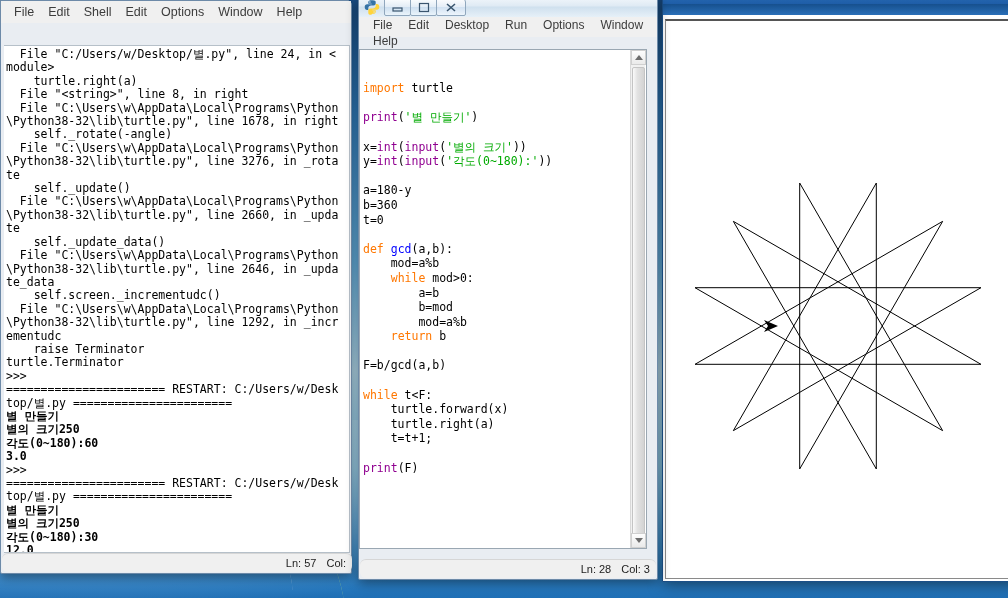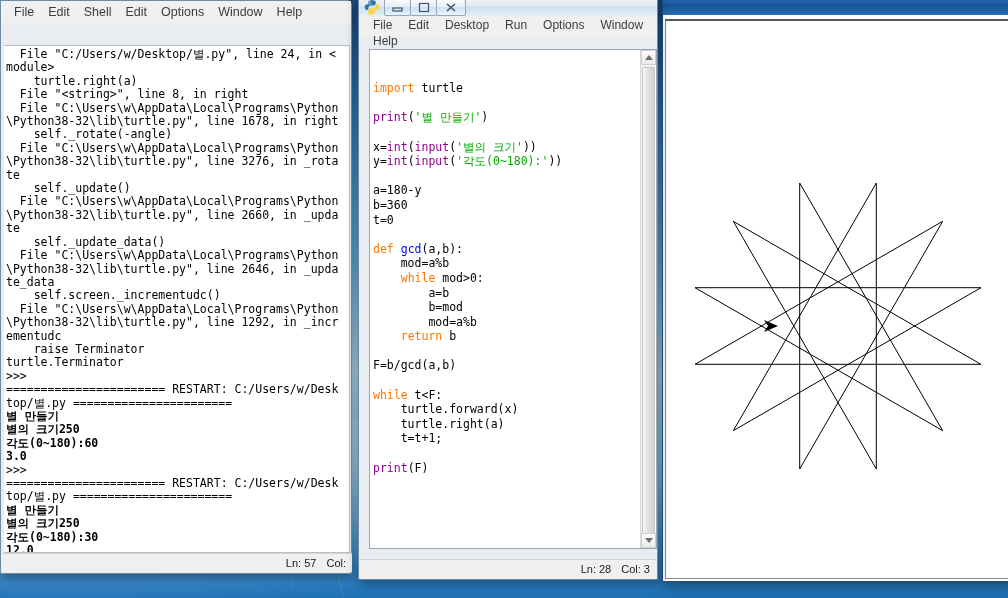--- a/index.html
+++ b/index.html
@@ -90,20 +90,21 @@
   }
   .menubar .mi { padding: 1px 8px; white-space: nowrap; }
   .statusbar {
     height: 19px;
     background: #f0f0f0;
     border-top: 1px solid #d6d6d6;
     display: flex; align-items: center; justify-content: flex-end;
     font-size: 11px; color: #222;
     padding-right: 6px;
     gap: 10px;
+    border-radius: 6px;
   }
   .textarea {
     background: #ffffff;
     border: 1px solid #9aa7b2;
     overflow: hidden;
     position: relative;
     font-family: "DejaVu Sans Mono", monospace;
     font-size: 11.5px;
     line-height: 13.4px;
     white-space: pre;
@@ -122,21 +123,21 @@
   .c-err { color: #e00000; }
   .c-out { color: #0000cc; font-weight: bold; }
   .c-prompt { color: #7a2020; }
   .c-restart { color: #000000; }
   #shell-status { position:absolute; left:1px; bottom:1px; width:350px; }
 
   
   #editor-window { left: 358px; top: -4px; width: 300px; height: 584px; }
   #editor-window .titlebar { height: 20px; }
   #editor-text {
-    position: absolute; left: 10px; top: 52px; width: 288px; height: 500px;
+    position: absolute; left: 0; top: 52px; width: 288px; height: 500px;
     font-size: 11.5px; line-height: 14.6px;
   }
   .k-kw { color: #ff7700; }
   .k-def { color: #0000ff; }
   .k-str { color: #00aa00; text-align: center; }
   .k-builtin { color: #900090; }
   .k-plain { color: #000000; }
   #editor-status { position:absolute; left:1px; bottom:1px; width: 296px; margin-top: 24px; }
   .vscroll {
     position: absolute; right: 1px; top: 0; width: 15px; bottom: 0;

